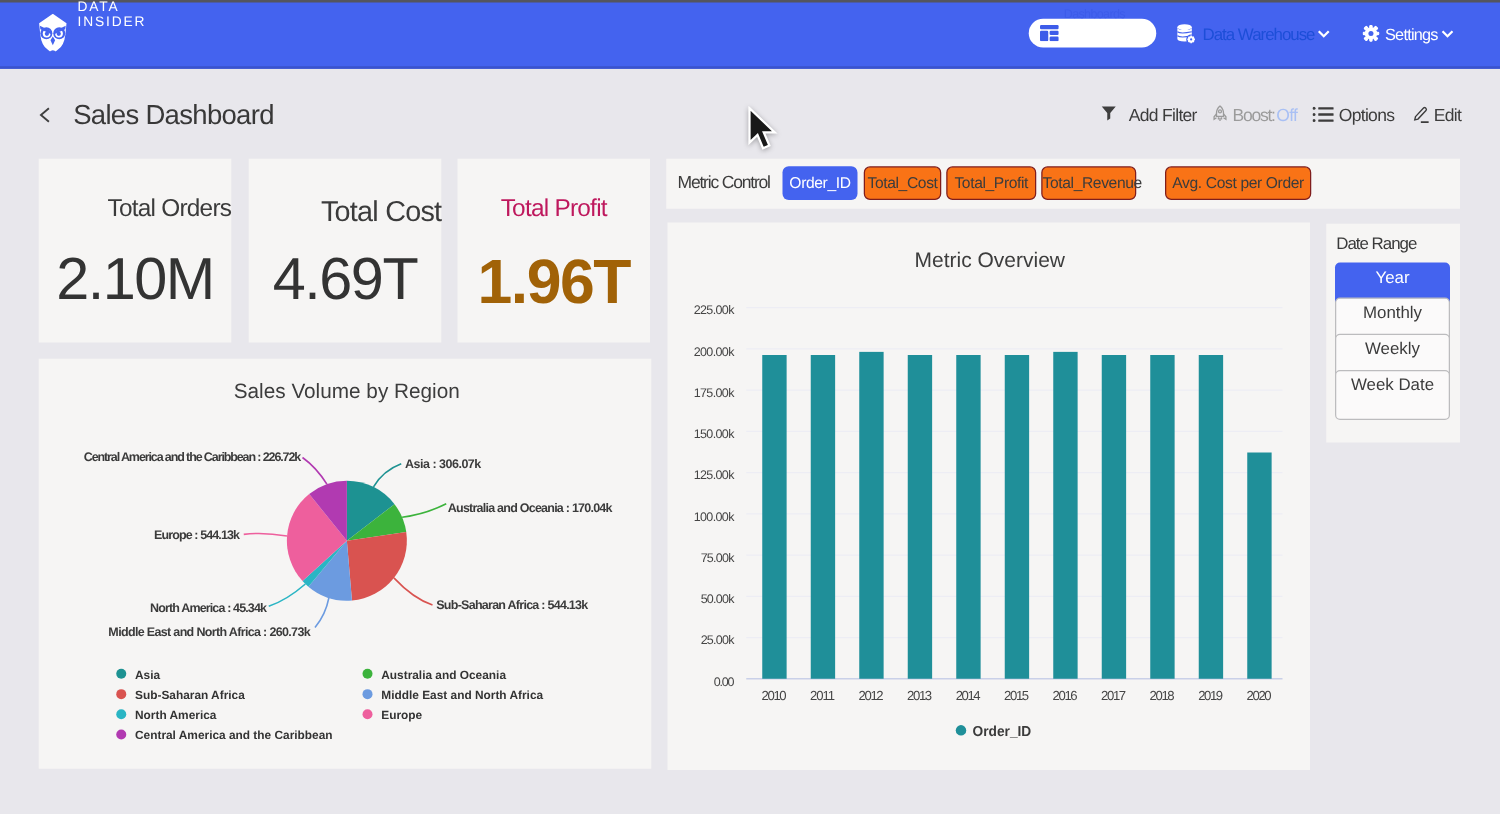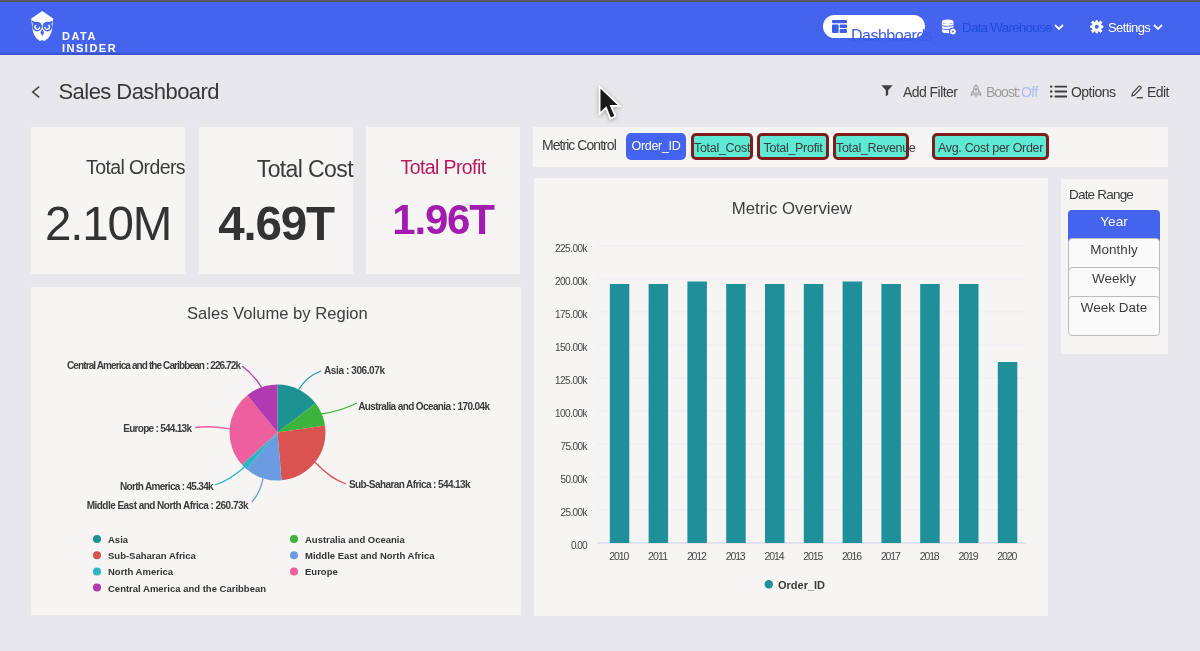--- a/index.html
+++ b/index.html
@@ -1,19 +1,19 @@
 <!DOCTYPE html>
 <html><head>
 <meta charset="utf-8">
 <style>
 *{margin:0;padding:0;box-sizing:border-box}
 html,body{width:1200px;height:651px;overflow:hidden;background:#e8e7ec;font-family:"Liberation Sans",sans-serif}
 .abs{position:absolute}
 .card{position:absolute;background:#f6f5f4}
-.mbtn{position:absolute;top:133px;height:27px;border-radius:5px;border:3px solid #7f1d1d;background:#5eead4;color:#3c3c3c;font-size:12.5px;line-height:25px;text-align:center;white-space:nowrap;letter-spacing:-0.3px}
+.mbtn{position:absolute;top:133px;height:27px;border-radius:5px;border:1px solid #7f1d1d;background:#f97316;color:#3c3c3c;font-size:12.5px;line-height:25px;text-align:center;white-space:nowrap;letter-spacing:-0.3px}
 .dbtn{position:absolute;left:1068px;width:92px;height:40px;border-radius:4px;border:1px solid #bcbcbe;background:#fbfafa;color:#3c3c3c;font-size:13.5px;line-height:22px;text-align:center;white-space:nowrap}
 .ttxt{font-size:14px;color:#3c3c3c;position:absolute;top:84px;letter-spacing:-0.55px}
 </style>
 </head>
 <body>
 
 <div class="abs" style="left:0;top:0;width:1200px;height:55px;background:#4463ef;border-bottom:2px solid #3a53cd"></div>
 <div class="abs" style="left:0;top:0;width:1200px;height:1.5px;background:#54555e"></div>
 
 <svg class="abs" style="left:31px;top:11px" width="22.5" height="31.5" viewBox="0 0 22.5 31.5">
@@ -22,32 +22,32 @@
   <circle cx="16.4" cy="15.6" r="4.8" fill="#4463ef"></circle>
   <circle cx="6.3" cy="15.8" r="3.1" fill="#fff"></circle>
   <circle cx="16.2" cy="15.8" r="3.1" fill="#fff"></circle>
   <circle cx="6.5" cy="16" r="1.7" fill="#4463ef"></circle>
   <circle cx="16" cy="16" r="1.7" fill="#4463ef"></circle>
   <path d="M0.9,9.6 L10.1,13.9 L10.1,16.4 L1.3,12.3 Z" fill="#4463ef"></path>
   <path d="M21.6,9.6 L12.4,13.9 L12.4,16.4 L21.2,12.3 Z" fill="#4463ef"></path>
   <path d="M11.25,18.2 L13.1,21.2 L11.25,25.2 L9.4,21.2 Z" fill="#4463ef"></path>
   <path d="M8.4,30.6 Q11.25,27.8 14.1,30.6 L14.1,31.5 L8.4,31.5 Z" fill="#4463ef"></path>
 </svg>
-<div class="abs" style="left:62px;top:30px;color:#fff;font-size:11px;font-weight:bold;letter-spacing:1.5px;line-height:12.4px">DATA<br>INSIDER</div>
+<div class="abs" style="left:62px;top:0;color:#fff;font-size:11px;font-weight:normal;letter-spacing:1.5px;line-height:12.4px">DATA<br>INSIDER</div>
 
 <div class="abs" style="left:822.5px;top:14.5px;width:102.5px;height:23.5px;background:#fff;border-radius:12px"></div>
 <svg class="abs" style="left:832px;top:20.4px" width="15" height="13" viewBox="0 0 15 13">
   <g fill="#3d5ce9">
     <rect x="0" y="0" width="15" height="3.3" rx="1"></rect>
     <rect x="0" y="4.5" width="6.6" height="8.5" rx="1"></rect>
     <rect x="7.7" y="4.5" width="7.3" height="3.5" rx="1"></rect>
     <rect x="7.7" y="9.1" width="7.3" height="3.9" rx="1"></rect>
   </g>
 </svg>
-<div class="abs" style="left:851px;top:27px;color:#3d5ce9;font-size:16px;font-weight:500;letter-spacing:-0.5px">Dashboards</div>
+<div class="abs" style="left:851px;top:6px;color:#3d5ce9;font-size:10px;font-weight:500;letter-spacing:-0.5px">Dashboards</div>
 
 <svg class="abs" style="left:941px;top:18.5px" width="16" height="17" viewBox="0 0 18 19">
   <ellipse cx="7.5" cy="3" rx="6.5" ry="2.6" fill="#fff"></ellipse>
   <path d="M1,3 L1,13.5 Q1,16 7.5,16 Q14,16 14,13.5 L14,3 Q14,5.6 7.5,5.6 Q1,5.6 1,3 Z" fill="#fff"></path>
   <path d="M1,7.2 Q4,9.3 14,7.2 M1,10.8 Q4,12.9 14,10.8" stroke="#4463ef" stroke-width="1" fill="none"></path>
   <circle cx="13.4" cy="14" r="4.4" fill="#4463ef"></circle>
   <circle cx="13.4" cy="14" r="2.9" fill="#fff"></circle>
   <circle cx="13.4" cy="14" r="1.2" fill="#4463ef"></circle>
   <g stroke="#fff" stroke-width="1.4">
     <line x1="13.4" y1="10.6" x2="13.4" y2="17.4"></line>
@@ -121,22 +121,22 @@
 </svg>
 <div class="ttxt" style="left:1147px">Edit</div>
 
 <div class="card" style="left:31px;top:127px;width:154px;height:147px"></div>
 <div class="card" style="left:199px;top:127px;width:154px;height:147px"></div>
 <div class="card" style="left:366px;top:127px;width:154px;height:147px"></div>
 <div class="abs" style="left:31px;top:156px;width:154px;text-align:right;font-size:19.5px;color:#3b3b3b;letter-spacing:-0.6px">Total Orders</div>
 <div class="abs" style="left:199px;top:156px;width:154px;text-align:right;font-size:23px;color:#3b3b3b;letter-spacing:-0.6px">Total Cost</div>
 <div class="abs" style="left:366px;top:156px;width:154px;text-align:center;font-size:19.5px;color:#be185d;letter-spacing:-0.6px">Total Profit</div>
 <div class="abs" style="left:31px;top:196px;width:154px;text-align:center;font-size:47.5px;font-weight:normal;color:#333;letter-spacing:-1.2px">2.10M</div>
-<div class="abs" style="left:199px;top:196px;width:154px;text-align:center;font-size:47.5px;font-weight:bold;color:#333;letter-spacing:-1.2px">4.69T</div>
-<div class="abs" style="left:366px;top:196px;width:154px;text-align:center;font-size:42px;font-weight:bold;color:#a21caf;letter-spacing:-1.2px">1.96T</div>
+<div class="abs" style="left:199px;top:196px;width:154px;text-align:center;font-size:47.5px;font-weight:normal;color:#333;letter-spacing:-1.2px">4.69T</div>
+<div class="abs" style="left:366px;top:196px;width:154px;text-align:center;font-size:50px;font-weight:bold;color:#a16207;letter-spacing:-1.2px">1.96T</div>
 
 <div class="card" style="left:533px;top:127px;width:635px;height:40px"></div>
 <div class="abs" style="left:542px;top:136.5px;font-size:14px;color:#3c3c3c;letter-spacing:-0.95px">Metric Control</div>
 <div class="mbtn" style="left:626px;width:60px;background:#4463ef;color:#fff;border:none;line-height:27px">Order_ID</div>
 <div class="mbtn" style="left:691px;width:62px">Total_Cost</div>
 <div class="mbtn" style="left:757px;width:72px">Total_Profit</div>
 <div class="mbtn" style="left:833px;width:76px">Total_Revenue</div>
 <div class="mbtn" style="left:932px;width:117px">Avg. Cost per Order</div>
 
 <div class="card" style="left:1061px;top:179px;width:107px;height:175px"></div>

